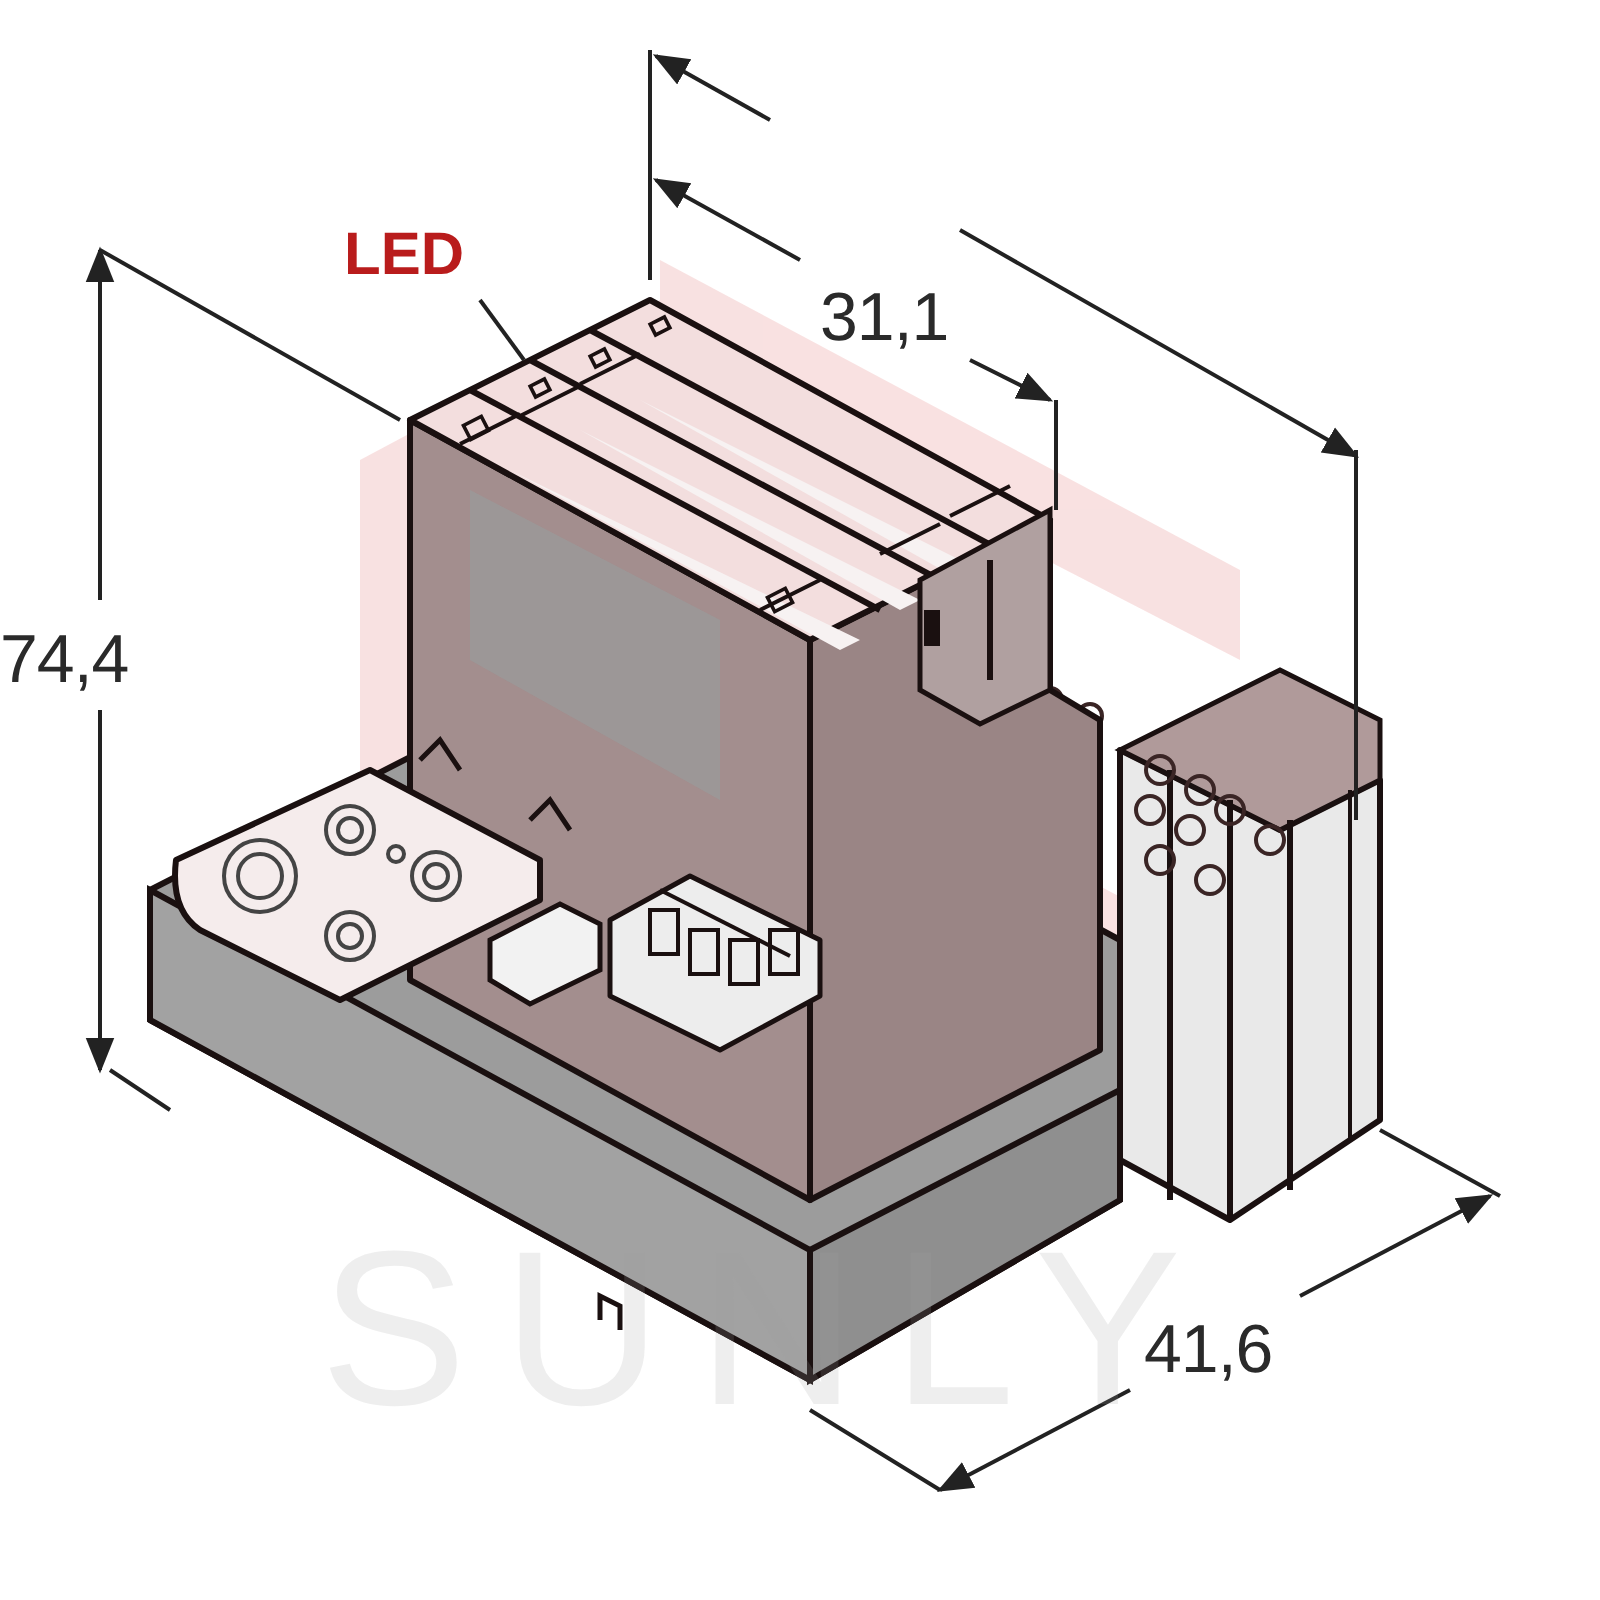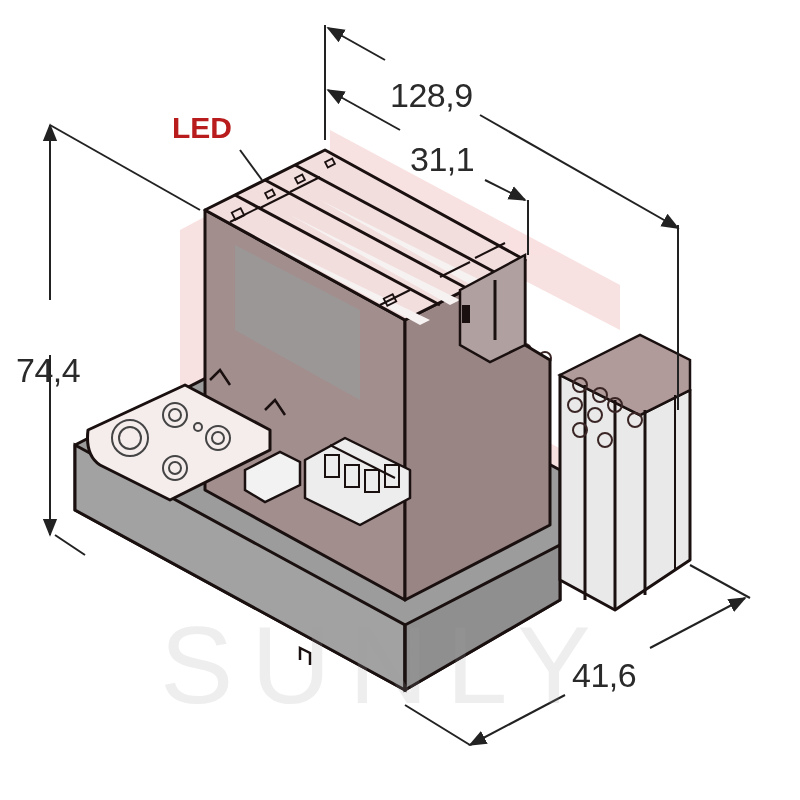--- a/index.html
+++ b/index.html
@@ -145,17 +145,16 @@
     <line x1="565" y1="695" x2="470" y2="745" marker-end="url(#arr)"></line>
     <line x1="405" y1="705" x2="470" y2="745"></line>
 
     <line x1="240" y1="150" x2="262" y2="180"></line>
   </g>
 </svg>
 
   <div class="watermark" style="left:160px; top:610px;">SUNLY</div>
 
   <div class="callout-label" style="left:172px; top:113px;">LED</div>
-  <div class="dim-label" style="left:390px; top:78px;">128,9</div>
   <div class="dim-label" style="left:410px; top:142px;">31,1</div>
-  <div class="dim-label" style="left:16px; top:313px;margin-top:40px;">74,4</div>
+  <div class="dim-label" style="left:0; top:313px;">74,4</div>
   <div class="dim-label" style="left:572px; top:658px;">41,6</div>
 </div>
 
 </body></html>

